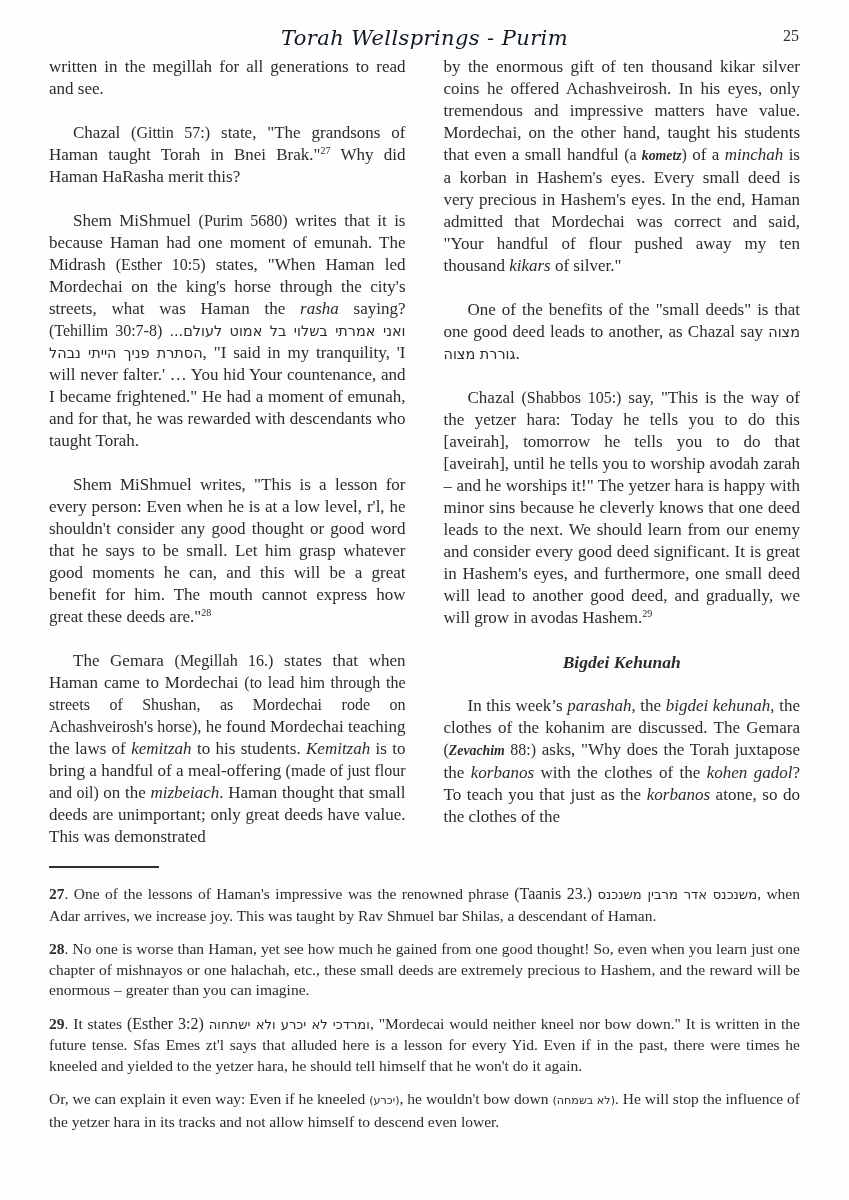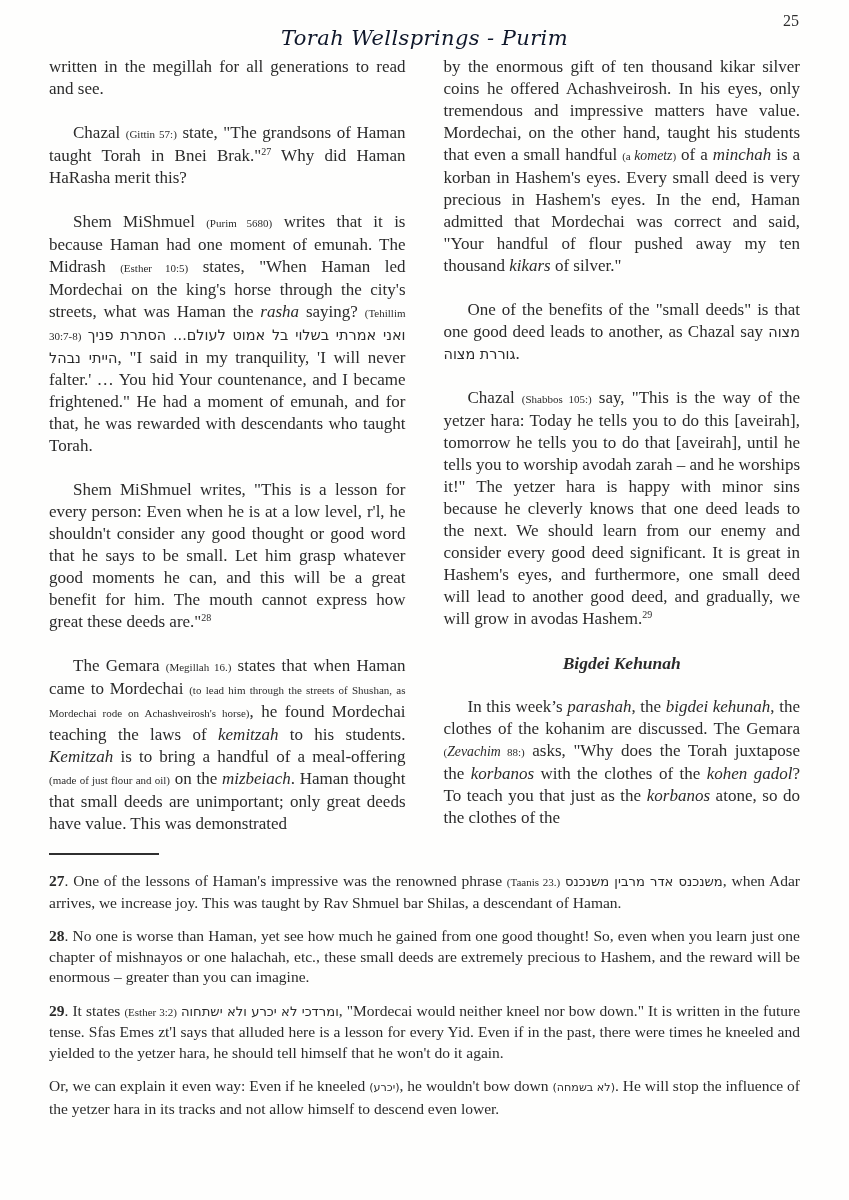--- a/index.html
+++ b/index.html
@@ -6,36 +6,36 @@
   .page{
     width:849px;height:1200px;background:#fefefd;color:#2b2b2b;
     font-family:"Liberation Serif","DejaVu Serif",serif;
     position:relative;box-sizing:border-box;overflow:hidden;
   }
   .page-header{position:relative;height:30px;padding-top:26px;}
   .header-title{
     display:block;text-align:center;font-style:italic;font-size:21px;
     letter-spacing:0.4px;font-family:"DejaVu Serif","Liberation Serif",serif;color:#0f172a;
   }
-  .page-number{position:absolute;right:50px;top:12px;font-size:16px;color:#2e2e2e;}
+  .page-number{position:absolute;right:50px;top:27px;font-size:16px;color:#2e2e2e;}
   .body-columns{display:flex;gap:38px;padding:0 49px;}
   .column{flex:1;text-align:justify;font-size:17px;line-height:22px;
     text-justify:inter-word;hyphens:none;}
   .para{margin:0 0 22px;text-indent:24px;}
   .no-indent{text-indent:0;}
   .column .para:last-child{margin-bottom:0;}
   .section-heading{
     text-align:center;font-size:17.5px;font-weight:bold;font-style:italic;
     margin:0 0 22px;text-indent:0;
   }
   .seg-n{}
   .seg-i{font-style:italic;}
   .seg-b{font-weight:bold;}
-  .seg-c{font-size:11px;}
-  .seg-ci{font-size:13.8px;font-style:italic;}
+  .seg-c{font-size:16px;}
+  .seg-ci{font-size:13.8px;font-style:italic;font-weight:bold;}
   .seg-sup{font-size:10px;vertical-align:6px;line-height:0;}
   .seg-he{font-family:"DejaVu Sans","Liberation Sans",sans-serif;font-size:0.85em;}
   .seg-hc{font-family:"DejaVu Sans","Liberation Sans",sans-serif;font-size:0.72em;}
   .footnote-separator{margin:18px 0 16px 49px;width:110px;border-top:2px solid #2f2f2f;height:0;}
   .footnotes{padding:0 49px;font-size:15.5px;line-height:20.5px;text-align:justify;}
   .fn-para{margin:0 0 13px;text-indent:0;}
 </style>
 </head>
 <body>
 

